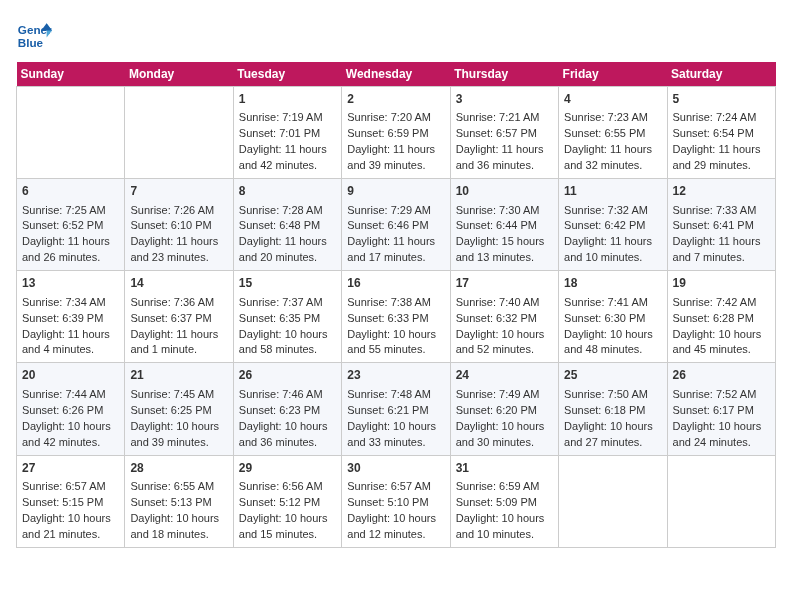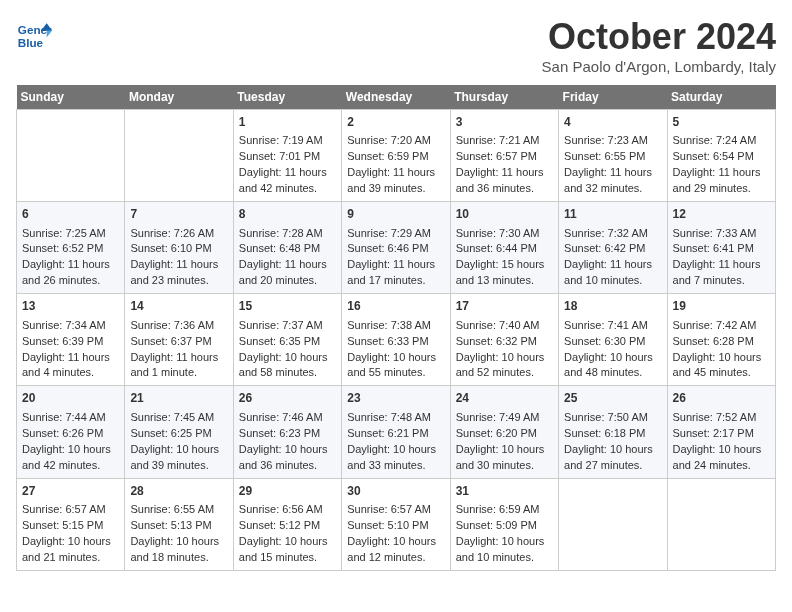--- a/index.html
+++ b/index.html
@@ -34,21 +34,21 @@
     .location {
       font-size: 15px;
       color: #555;
     }
     table {
       width: 100%;
       border-collapse: collapse;
       font-size: 11px;
     }
     th {
-      background-color: #737373;
+      background-color: #be185d;
       color: #fff;
       padding: 5px 4px;
       text-align: left;
       font-size: 12px;
       font-weight: bold;
     }
     td {
       border: 1px solid #ccc;
       vertical-align: top;
       padding: 4px 5px;
@@ -76,24 +76,20 @@
 
 <div class="header">
   <div class="logo">
     <svg class="logo-icon" viewBox="0 0 40 40">
       <text x="2" y="20" font-size="13" font-weight="bold" fill="#1a5fa8">General</text>
       <text x="2" y="34" font-size="13" font-weight="bold" fill="#1a5fa8">Blue</text>
       <polygon points="34,8 40,16 34,24" fill="#4da6d8"></polygon>
       <polygon points="34,8 40,16 28,16" fill="#1a5fa8"></polygon>
     </svg>
   </div>
-  <div class="title-block">
-    <div class="month-title">October 2024</div>
-    <div class="location">San Paolo d'Argon, Lombardy, Italy</div>
-  </div>
 </div>
 
 <table>
   <thead>
     <tr id="weekday-header">
         <th>Sunday</th>
         <th>Monday</th>
         <th>Tuesday</th>
         <th>Wednesday</th>
         <th>Thursday</th>
@@ -308,21 +304,21 @@
           <div class="cell-content">
             <div>Sunrise: 7:50 AM</div>
             <div>Sunset: 6:18 PM</div>
             <div>Daylight: 10 hours and 27 minutes.</div>
           </div>
         </td>
         <td>
           <span class="day-num">26</span>
           <div class="cell-content">
             <div>Sunrise: 7:52 AM</div>
-            <div>Sunset: 2:17 PM</div>
+            <div>Sunset: 6:17 PM</div>
             <div>Daylight: 10 hours and 24 minutes.</div>
           </div>
         </td>
       </tr>
       <tr>
         <td>
           <span class="day-num">27</span>
           <div class="cell-content">
             <div>Sunrise: 6:57 AM</div>
             <div>Sunset: 5:15 PM</div>

